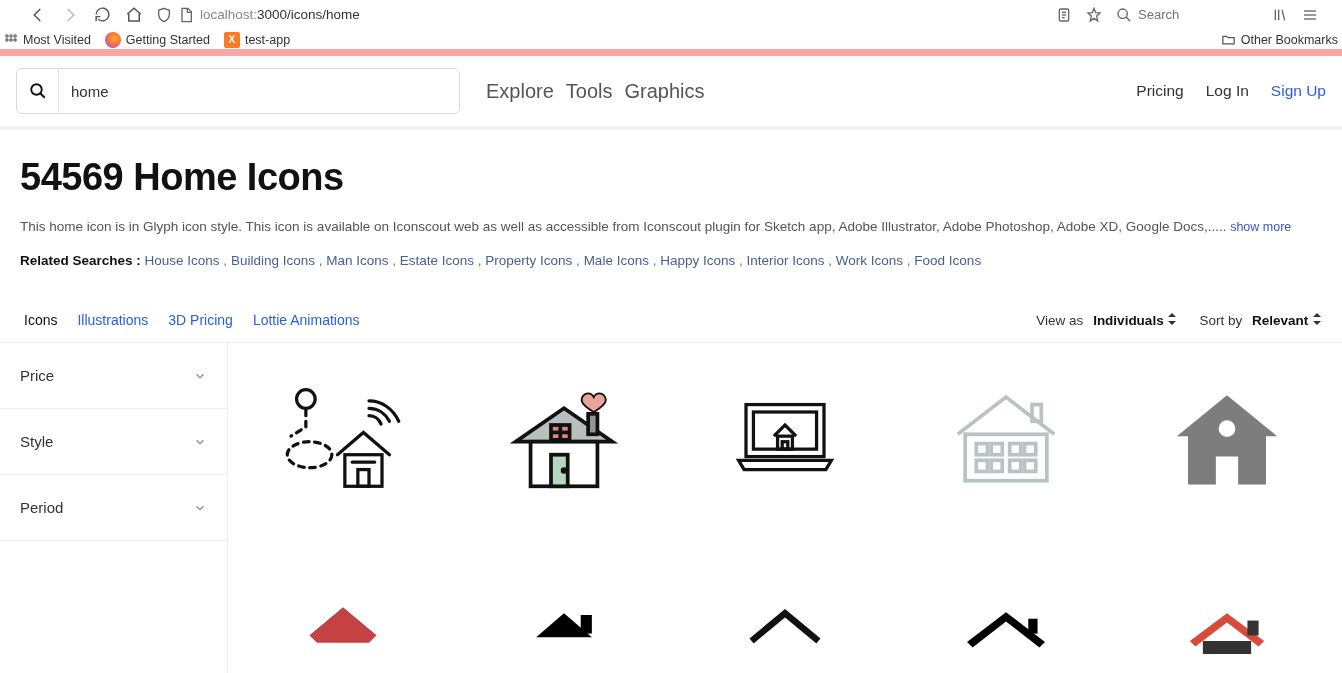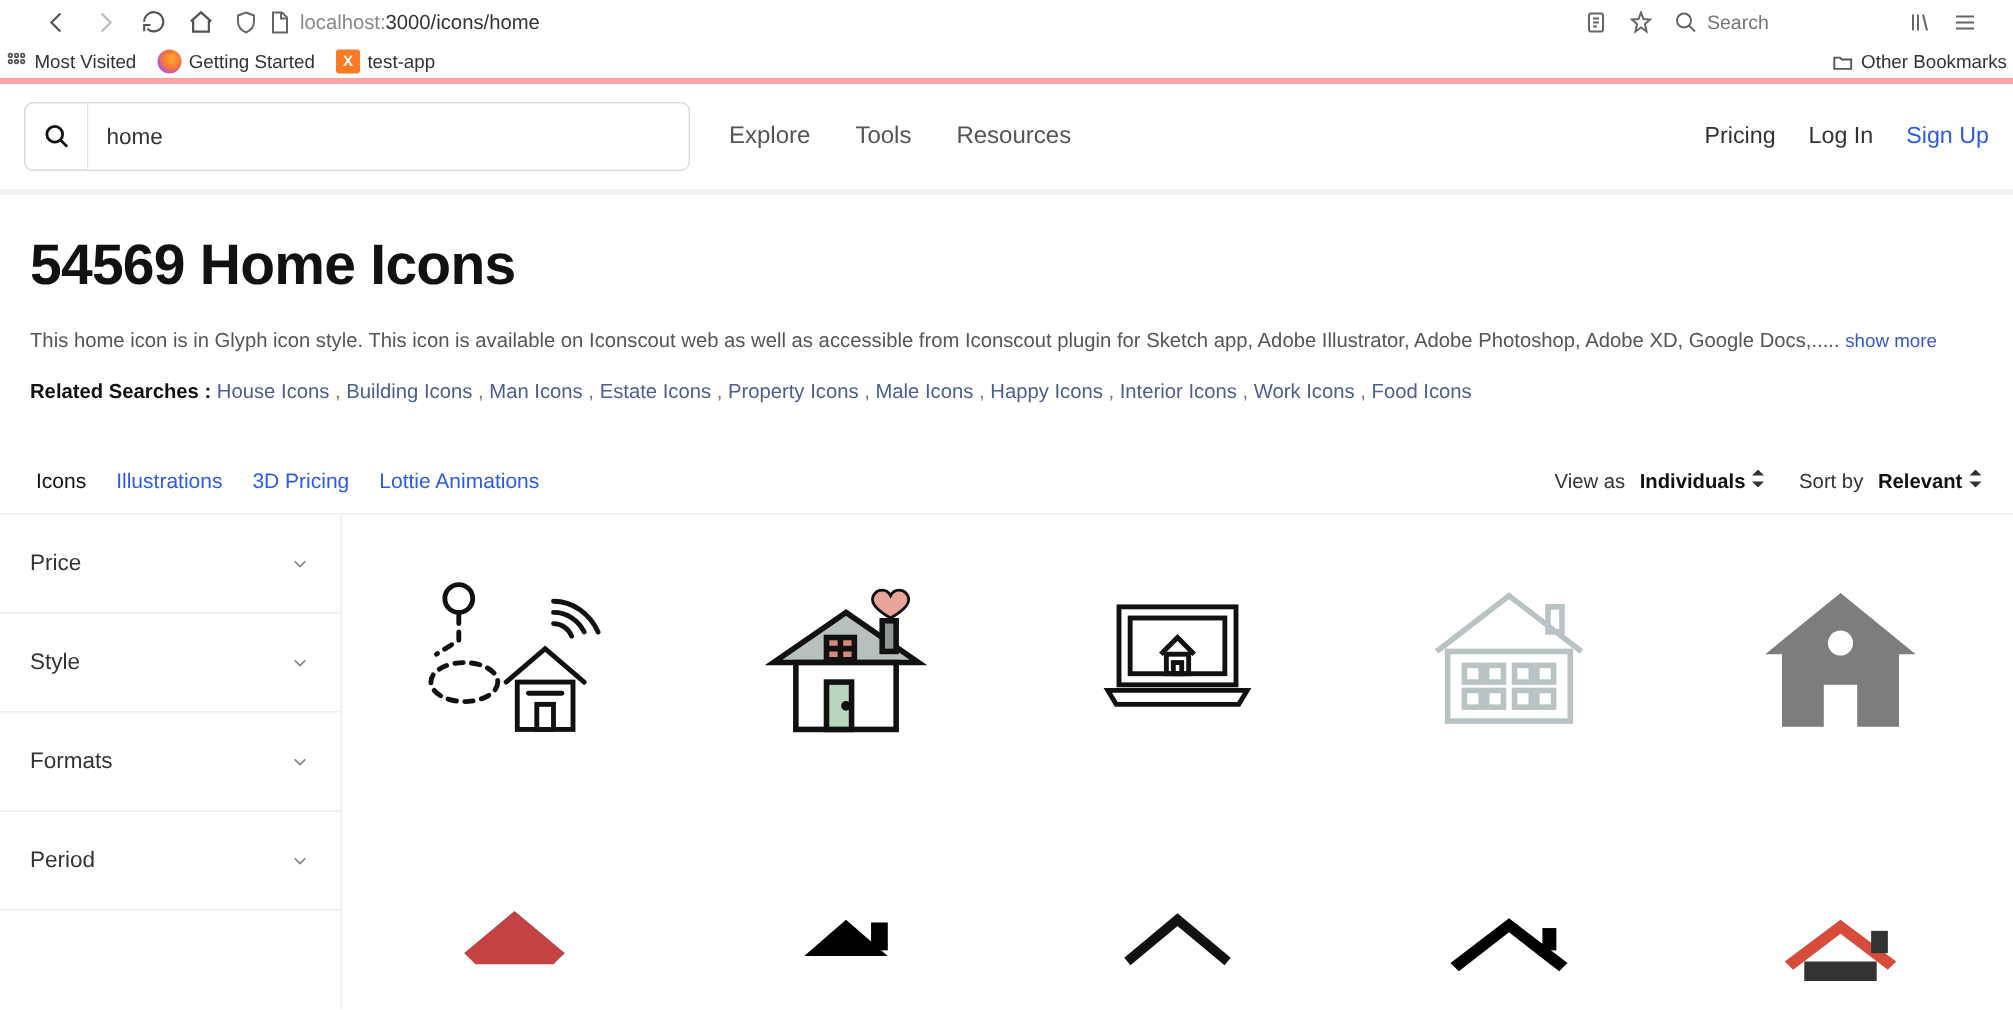--- a/index.html
+++ b/index.html
@@ -9,36 +9,36 @@
   .chrome-bar { height: 30px; display: flex; align-items: center; padding: 0 24px; gap: 4px; border-bottom: 1px solid transparent; }
   .chrome-bar .nav-btn { width: 28px; height: 24px; display:flex; align-items:center; justify-content:center; color:#555; }
   .chrome-bar .nav-btn.disabled { color:#bbb; }
   .url-bar { flex: 0 0 auto; display:flex; align-items:center; gap:6px; margin-left:4px; }
   .url-text { font-size:13.5px; color:#333; }
   .url-text .gray { color:#888; }
   .chrome-right { margin-left:auto; display:flex; align-items:center; gap:14px; color:#555; font-size:13px; }
   .chrome-right .search { display:flex; align-items:center; gap:6px; color:#777; }
   .chrome-right .search input { border:none; outline:none; width:120px; font-size:13px; color:#555; }
 
-  .bookmarks-bar { height:26px; display:flex; align-items:center; padding:0 4px; gap:14px; border-bottom:4px solid #fca5a5; font-size:12.5px; color:#333; }
+  .bookmarks-bar { height:26px; display:flex; align-items:center; padding:0 4px; gap:14px; border-bottom:7px solid #fca5a5; font-size:12.5px; color:#333; }
   .bookmarks-bar .bm { display:flex; align-items:center; gap:5px; }
   .bookmarks-bar .spacer { flex:1; }
   .ff-icon { width:16px; height:16px; border-radius:50%; background: radial-gradient(circle at 60% 40%, #ffb02e 0%, #ff7139 45%, #9059ff 80%, #0060df 100%); }
   .xampp-icon { width:16px; height:16px; background:#fb7a24; color:#fff; font-size:10px; font-weight:bold; display:flex; align-items:center; justify-content:center; border-radius:2px; }
 
   
   .site-header { height:74px; display:flex; align-items:center; padding:0 16px; gap:18px; border-bottom:4px solid #f2f2f4; }
   .logo { display:flex; align-items:center; gap:8px; }
   .logo-mark { width:36px; height:36px; }
   .logo-text .brand { font-size:19px; font-weight:700; color:#1b1b1b; letter-spacing:-0.3px; }
   .logo-text .by { font-size:11px; color:#555; margin-top:-2px; }
   .site-search { display:flex; align-items:flex-start; border:1px solid #d9d9de; border-radius:6px; overflow:hidden; height:46px; }
   .site-search .sbtn { width:42px; height:100%; display:flex; align-items:center; justify-content:center; border-right:1px solid #e4e4e8; }
   .site-search input { border:none; outline:none; width:400px; height:100%; padding:0 12px; font-size:15px; color:#333; }
-  .site-nav { display:flex; gap:30px; font-size:16px; color:#555; margin-left:8px; }
+  .site-nav { display:flex; gap:12px; font-size:20px; color:#555; margin-left:8px; }
   .site-nav a { color:#555; text-decoration:none; }
   .auth { margin-left:auto; display:flex; gap:22px; font-size:15.5px; }
   .auth a { text-decoration:none; color:#333; }
   .auth a.signup { color:#2d5be3; }
 
   
   .page { padding: 26px 20px 0 20px; }
   h1 { font-size:38px; font-weight:800; color:#111; letter-spacing:-0.5px; }
   .desc { font-size:13.5px; color:#555; margin-top:18px; line-height:1.5; }
   .desc .showmore { color:#3957c9; font-size:12.5px; cursor:pointer; }
@@ -172,21 +172,21 @@
       <svg width="18" height="18" viewBox="0 0 24 24" fill="none" stroke="#111" stroke-width="2.5">
           <circle cx="10" cy="10" r="7"></circle>
           <line x1="21" y1="21" x2="15" y2="15"></line>
         </svg>
     </div>
     <input value="home" style="">
   </div>
   <div class="site-nav">
     <a href="#">Explore</a>
     <a href="#">Tools</a>
-    <a href="#">Resources</a>
+    <a href="#">Graphics</a>
   </div>
   <div class="auth">
     <a href="#">Pricing</a>
     <a href="#">Log In</a>
     <a href="#" class="signup">Sign Up</a>
   </div>
 </div>
 
 <div class="page">
   <h1>54569 Home Icons</h1>
@@ -227,26 +227,20 @@
   <div class="main controls-outer">
     <div class="sidebar">
       <div class="sb-item">
           <span>Price</span>
           <svg width="14" height="14" viewBox="0 0 24 24" fill="none" stroke="#888" stroke-width="2">
             <path d="M6 9l6 6 6-6"></path>
           </svg>
         </div>
       <div class="sb-item">
           <span>Style</span>
-          <svg width="14" height="14" viewBox="0 0 24 24" fill="none" stroke="#888" stroke-width="2">
-            <path d="M6 9l6 6 6-6"></path>
-          </svg>
-        </div>
-      <div class="sb-item">
-          <span>Formats</span>
           <svg width="14" height="14" viewBox="0 0 24 24" fill="none" stroke="#888" stroke-width="2">
             <path d="M6 9l6 6 6-6"></path>
           </svg>
         </div>
       <div class="sb-item">
           <span>Period</span>
           <svg width="14" height="14" viewBox="0 0 24 24" fill="none" stroke="#888" stroke-width="2">
             <path d="M6 9l6 6 6-6"></path>
           </svg>
         </div>

